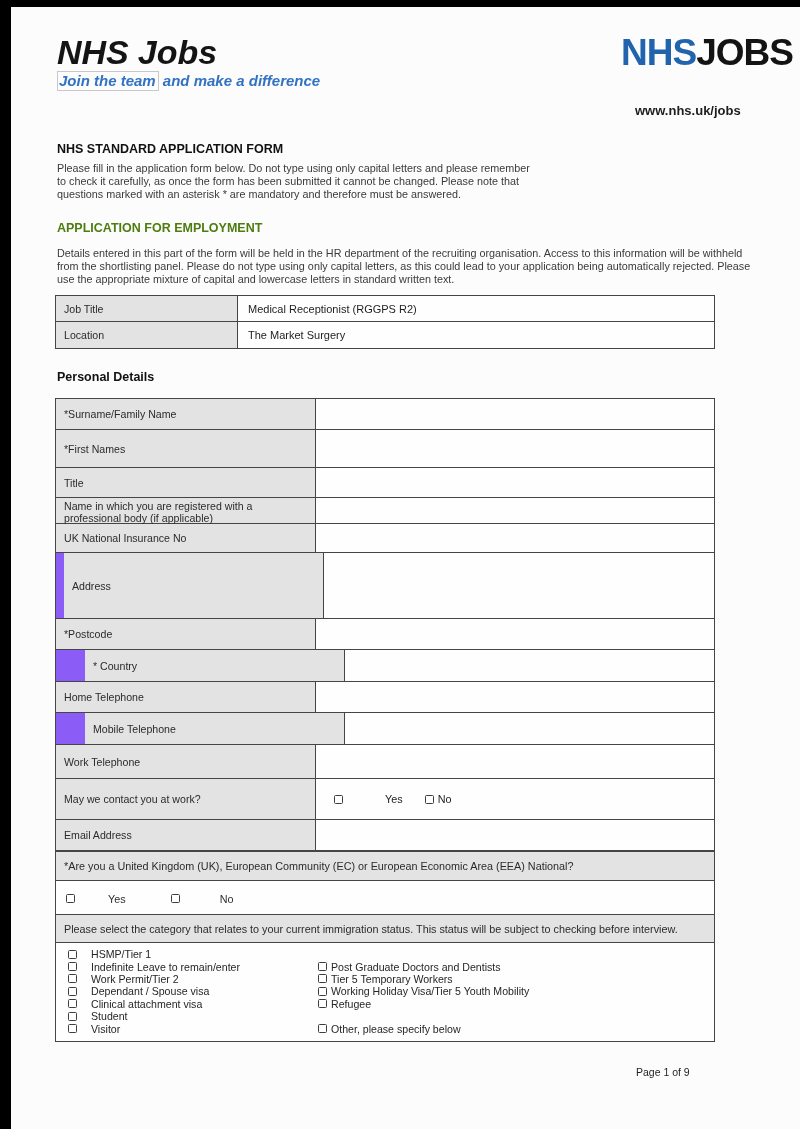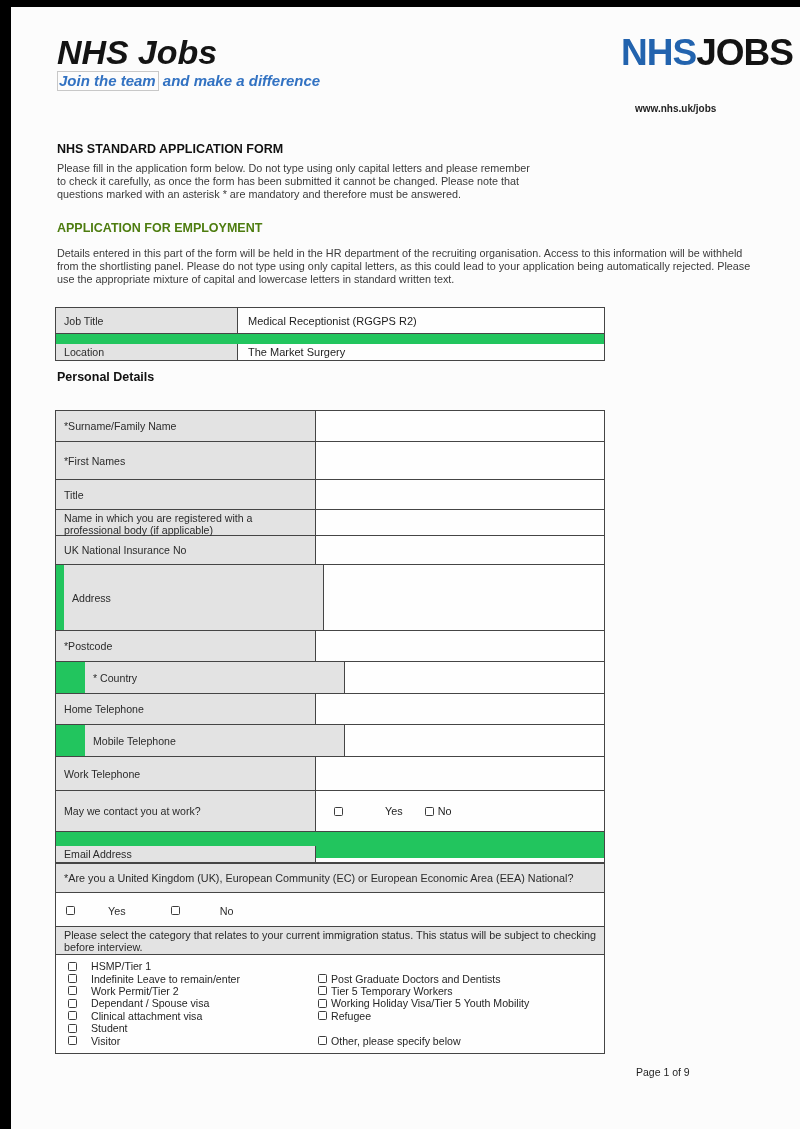--- a/index.html
+++ b/index.html
@@ -15,32 +15,32 @@
 
   
   .brand-left { position: absolute; left: 57px; top: 33px; }
   .brand-title { font-size: 34px; font-weight: bold; font-style: italic; color: #141414; letter-spacing: 0px; line-height: 38px; }
   .brand-title .t-jobs { margin-left: 9px; }
   .tagline { margin-top: 1px; font-size: 15px; font-weight: bold; font-style: italic; color: #3272c2; }
   .tagline .boxed { border: 1px solid #c8c8c8; padding: 0 2px 1px 1px; }
   .brand-right { position: absolute; left: 621px; top: 34px; font-size: 37px; font-weight: bold; letter-spacing: -1px; line-height: 38px; }
   .brand-right .b-nhs { color: #2263ae; }
   .brand-right .b-jobs { color: #131313; }
-  .website { position: absolute; left: 635px; top: 103px; font-size: 10px; font-weight: bold; color: #1e1e1e; }
+  .website { position: absolute; left: 635px; top: 103px; font-size: 13px; font-weight: bold; color: #1e1e1e; }
 
   
   .h-main { position: absolute; left: 57px; top: 142px; font-size: 12.5px; font-weight: bold; color: #111; }
   .p-intro { position: absolute; left: 57px; top: 162px; width: 482px; font-size: 10.8px; line-height: 12.9px; color: #3a3a3a; }
   .h-emp { position: absolute; left: 57px; top: 221px; font-size: 12.5px; font-weight: bold; color: #4d7c0f; }
   .p-emp { position: absolute; left: 57px; top: 247px; width: 695px; font-size: 10.8px; line-height: 12.9px; color: #3a3a3a; }
 
   
-  .tbl { position: absolute; left: 55px; width: 550px; border: 1px solid #454545; background: #22c55e; margin-top: 12px; }
+  .tbl { position: absolute; left: 55px; width: 660px; border: 1px solid #454545; background: #8b5cf6; }
   .row { display: flex; border-bottom: 1px solid #454545; }
-  .row:last-child { border-bottom: none; align-items: flex-end; }
+  .row:last-child { border-bottom: none; }
   .cell-label {
     width: 260px; background: #e3e3e3; border-right: 1px solid #454545;
     padding: 2px 6px 2px 8px; font-size: 10.6px; color: #2b2b2b;
     display: flex; align-items: center;
   }
   .cell-label.top { align-items: flex-start; padding-top: 3px; line-height: 11.6px; }
   .cell-value { flex: 1; background: #fefefe; padding: 2px 6px 2px 10px; font-size: 11px; color: #1d1d1d; display: flex; align-items: center; }
 
   .job-tbl { top: 295px; }
   .job-tbl .row { height: 26px; }

